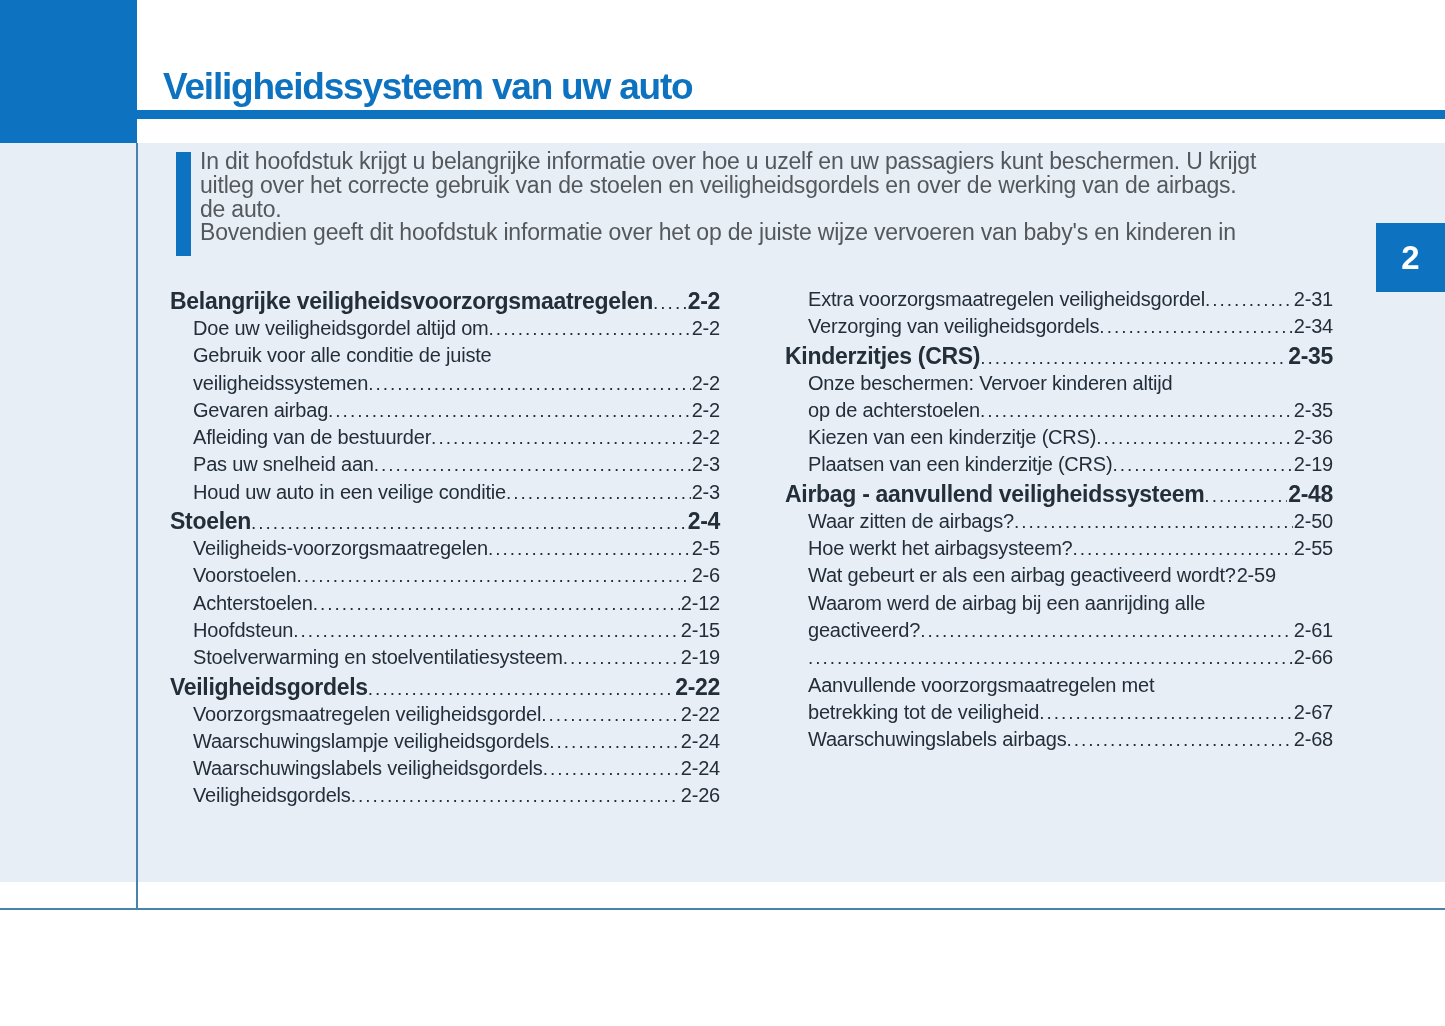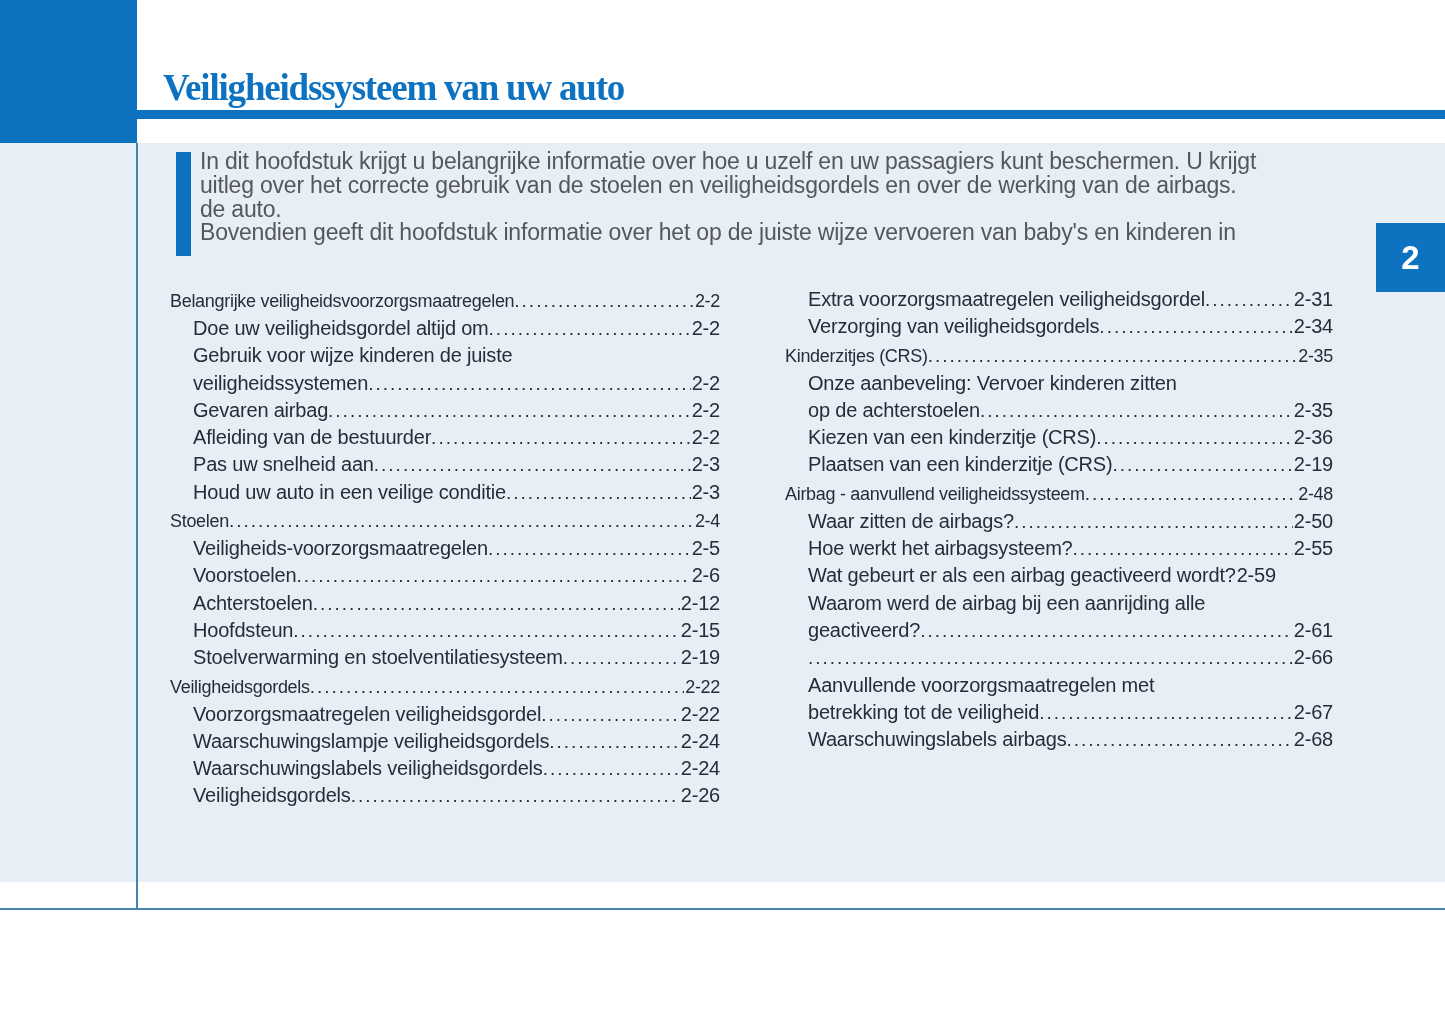--- a/index.html
+++ b/index.html
@@ -11,21 +11,21 @@
     background:#ffffff; overflow:hidden;
   }
 
   
   .corner-block { position:absolute; left:0; top:0; width:137px; height:143px; background:#0d72c0; }
 
   
   .page-title {
     position:absolute; left:163px; top:66px;
     font-size:37px; font-weight:600; letter-spacing:-1.2px;
-    color:#0d72c0; white-space:nowrap;font-family:Liberation Serif, serif;
+    color:#0d72c0; white-space:nowrap;
   }
   .title-rule { position:absolute; left:137px; top:110px; width:1308px; height:9px; background:#0d72c0; }
 
   
   .content-bg { position:absolute; left:0; top:143px; width:1445px; height:739px; background:#e7eef6; }
 
   
   .v-rule { position:absolute; left:136px; top:143px; width:2px; height:767px; background:#4783ae; }
   .h-rule { position:absolute; left:0; top:908px; width:1445px; height:2px; background:#4783ae; }
 
@@ -45,21 +45,21 @@
     color:#54585c;
   }
   .intro-line { white-space:nowrap; }
 
   
   .toc-col { position:absolute; top:286px; }
   .toc-col-left  { left:170px; width:550px; }
   .toc-col-right { left:785px; width:548px; }
 
   .toc-entry { color:#242e38; }
-  .toc-entry.section { font-size:18px; font-weight:normal; letter-spacing:-0.3px; margin-top:1px; }
+  .toc-entry.section { font-size:23px; font-weight:bold; letter-spacing:-0.3px; margin-top:1px; }
   .toc-entry.sub     { font-size:20px; letter-spacing:-0.2px; }
   .toc-entry.sub .toc-line { padding-left:23px; }
 
   .toc-line { display:flex; align-items:baseline; height:27.3px; line-height:27.3px; white-space:nowrap; }
   .toc-entry.section .toc-line { height:28px; line-height:28px; }
 
   .toc-label { flex:0 0 auto; }
   .dots { flex:1 1 auto; min-width:4px; overflow:hidden; }
   .dots::after {
     content:"..........................................................................................................................................";
@@ -105,21 +105,21 @@
       </div>
       <div class="toc-entry sub">
         <div class="toc-line">
           <span class="toc-label">Doe uw veiligheidsgordel altijd om</span>
           <span class="dots"></span>
           <span class="page-num">2-2</span>
         </div>
       </div>
       <div class="toc-entry sub">
         <div class="toc-line">
-          <span class="toc-label">Gebruik voor wijze kinderen de juiste</span>
+          <span class="toc-label">Gebruik voor alle conditie de juiste</span>
         </div>
         <div class="toc-line">
           <span class="toc-label">veiligheidssystemen</span>
           <span class="dots"></span>
           <span class="page-num">2-2</span>
         </div>
       </div>
       <div class="toc-entry sub">
         <div class="toc-line">
           <span class="toc-label">Gevaren airbag</span>
@@ -243,21 +243,21 @@
       </div>
       <div class="toc-entry section">
         <div class="toc-line">
           <span class="toc-label">Kinderzitjes (CRS)</span>
           <span class="dots"></span>
           <span class="page-num">2-35</span>
         </div>
       </div>
       <div class="toc-entry sub">
         <div class="toc-line">
-          <span class="toc-label">Onze aanbeveling: Vervoer kinderen zitten</span>
+          <span class="toc-label">Onze beschermen: Vervoer kinderen altijd</span>
         </div>
         <div class="toc-line">
           <span class="toc-label">op de achterstoelen </span>
           <span class="dots"></span>
           <span class="page-num">2-35</span>
         </div>
       </div>
       <div class="toc-entry sub">
         <div class="toc-line">
           <span class="toc-label">Kiezen van een kinderzitje (CRS) </span>

